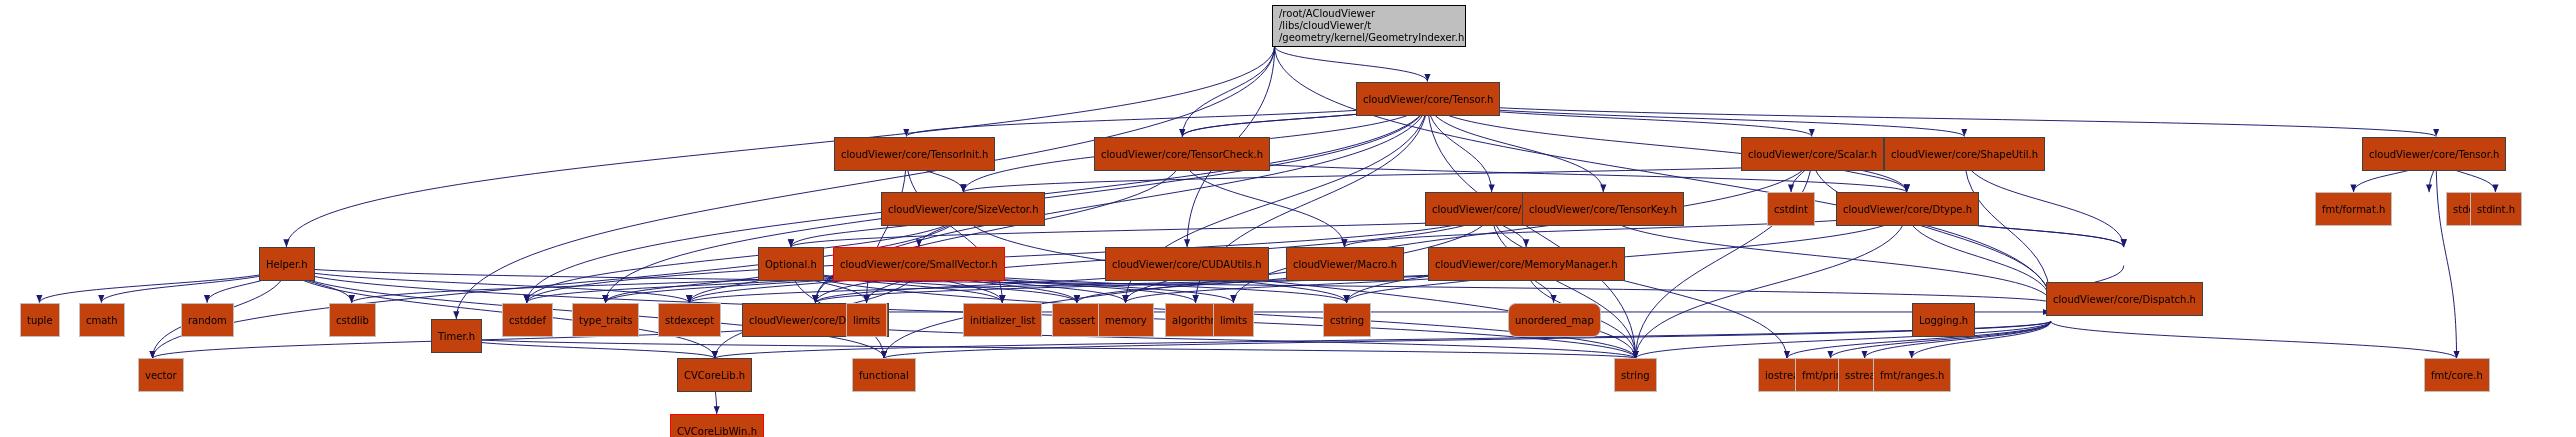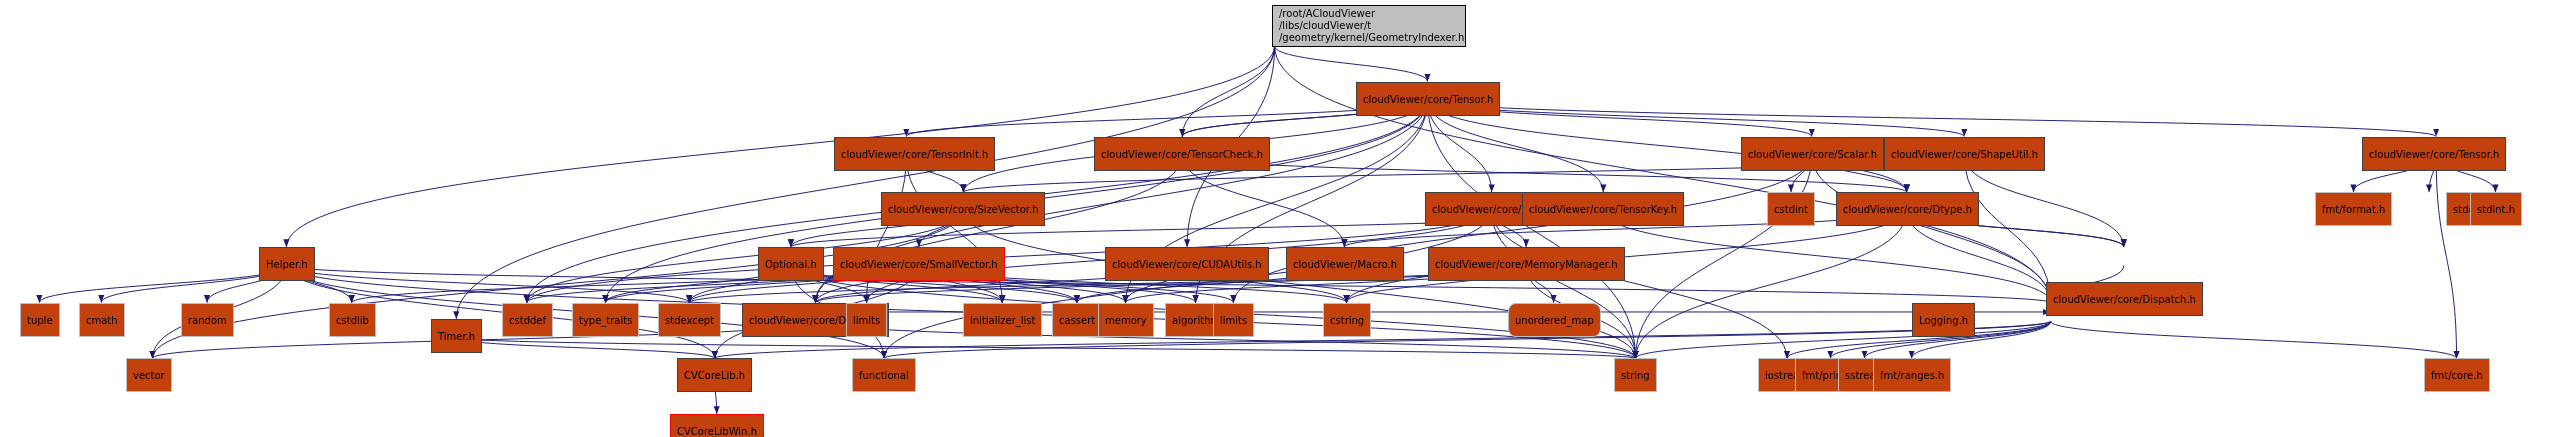--- a/index.html
+++ b/index.html
@@ -181,21 +181,21 @@
     <div class="node sys" id="n-cassert" style="left: 1052px; top: 303px;">cassert</div>
     <div class="node sys" id="n-memory" style="left: 1098px; top: 303px;">memory</div>
     <div class="node sys" id="n-algorithm" style="left: 1165px; top: 303px;">algorithm</div>
     <div class="node sys" id="n-limits" style="left: 1213px; top: 303px;">limits</div>
     <div class="node sys" id="n-cstring" style="left: 1323px; top: 303px;">cstring</div>
     <div class="node sys" id="n-unordered_map" style="left: 1508px; top: 303px; border-radius: 8px;">unordered_map</div>
     <div class="node sys" id="n-cstdint" style="left: 1767px; top: 192px;">cstdint</div>
     <div class="node sys" id="n-fmt_format" style="left: 2315px; top: 192px;">fmt/format.h</div>
     <div class="node sys" id="n-stddef_h" style="left: 2402px; top: 192px; margin-left: 44px;">stddef.h</div>
     <div class="node sys" id="n-stdint_h" style="left: 2470px; top: 192px;">stdint.h</div>
-    <div class="node sys" id="n-vector" style="left: 126px; top: 358px;">vector</div>
+    <div class="node sys" id="n-vector" style="left: 138px; top: 358px;">vector</div>
     <div class="node sys" id="n-functional" style="left: 852px; top: 358px;">functional</div>
     <div class="node sys" id="n-string" style="left: 1614px; top: 358px;">string</div>
     <div class="node sys" id="n-iostream" style="left: 1758px; top: 358px;">iostream</div>
     <div class="node sys" id="n-fmt_printf" style="left: 1795px; top: 358px;">fmt/printf.h</div>
     <div class="node sys" id="n-sstream" style="left: 1838px; top: 358px;">sstream</div>
     <div class="node sys" id="n-fmt_ranges" style="left: 1873px; top: 358px;">fmt/ranges.h</div>
     <div class="node sys" id="n-fmt_core" style="left: 2424px; top: 358px;">fmt/core.h</div>
   </div>
 
 

